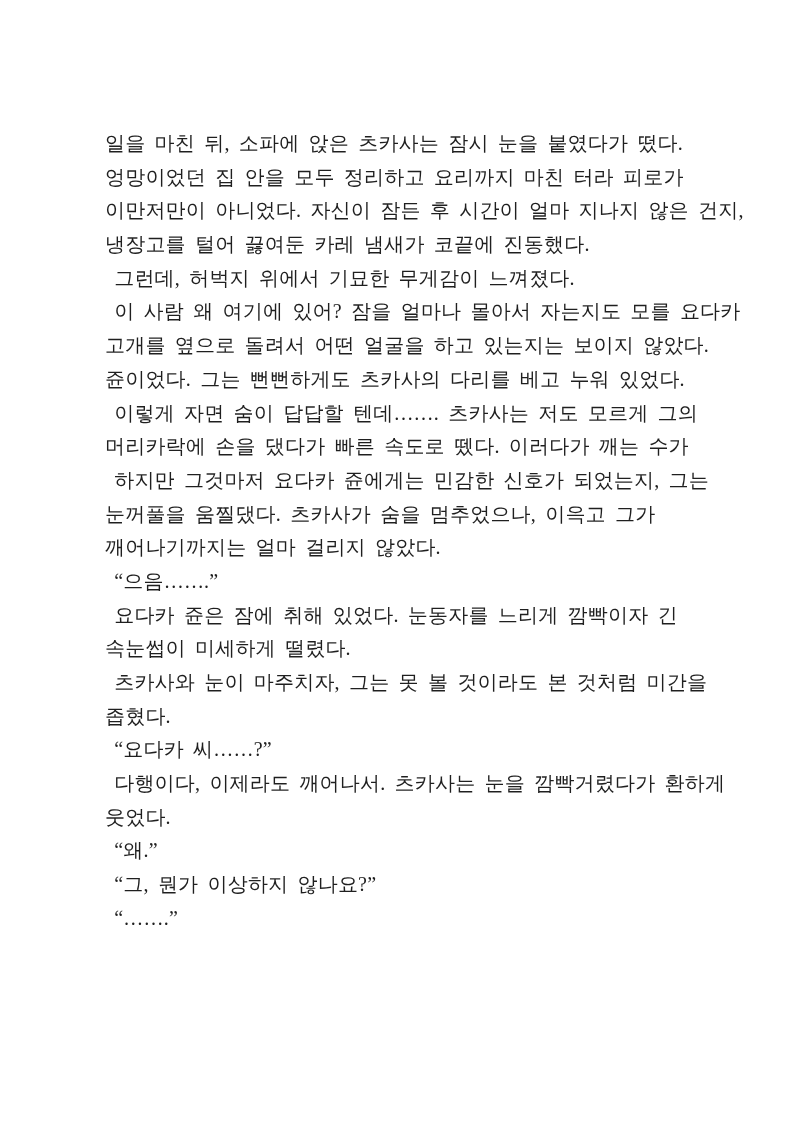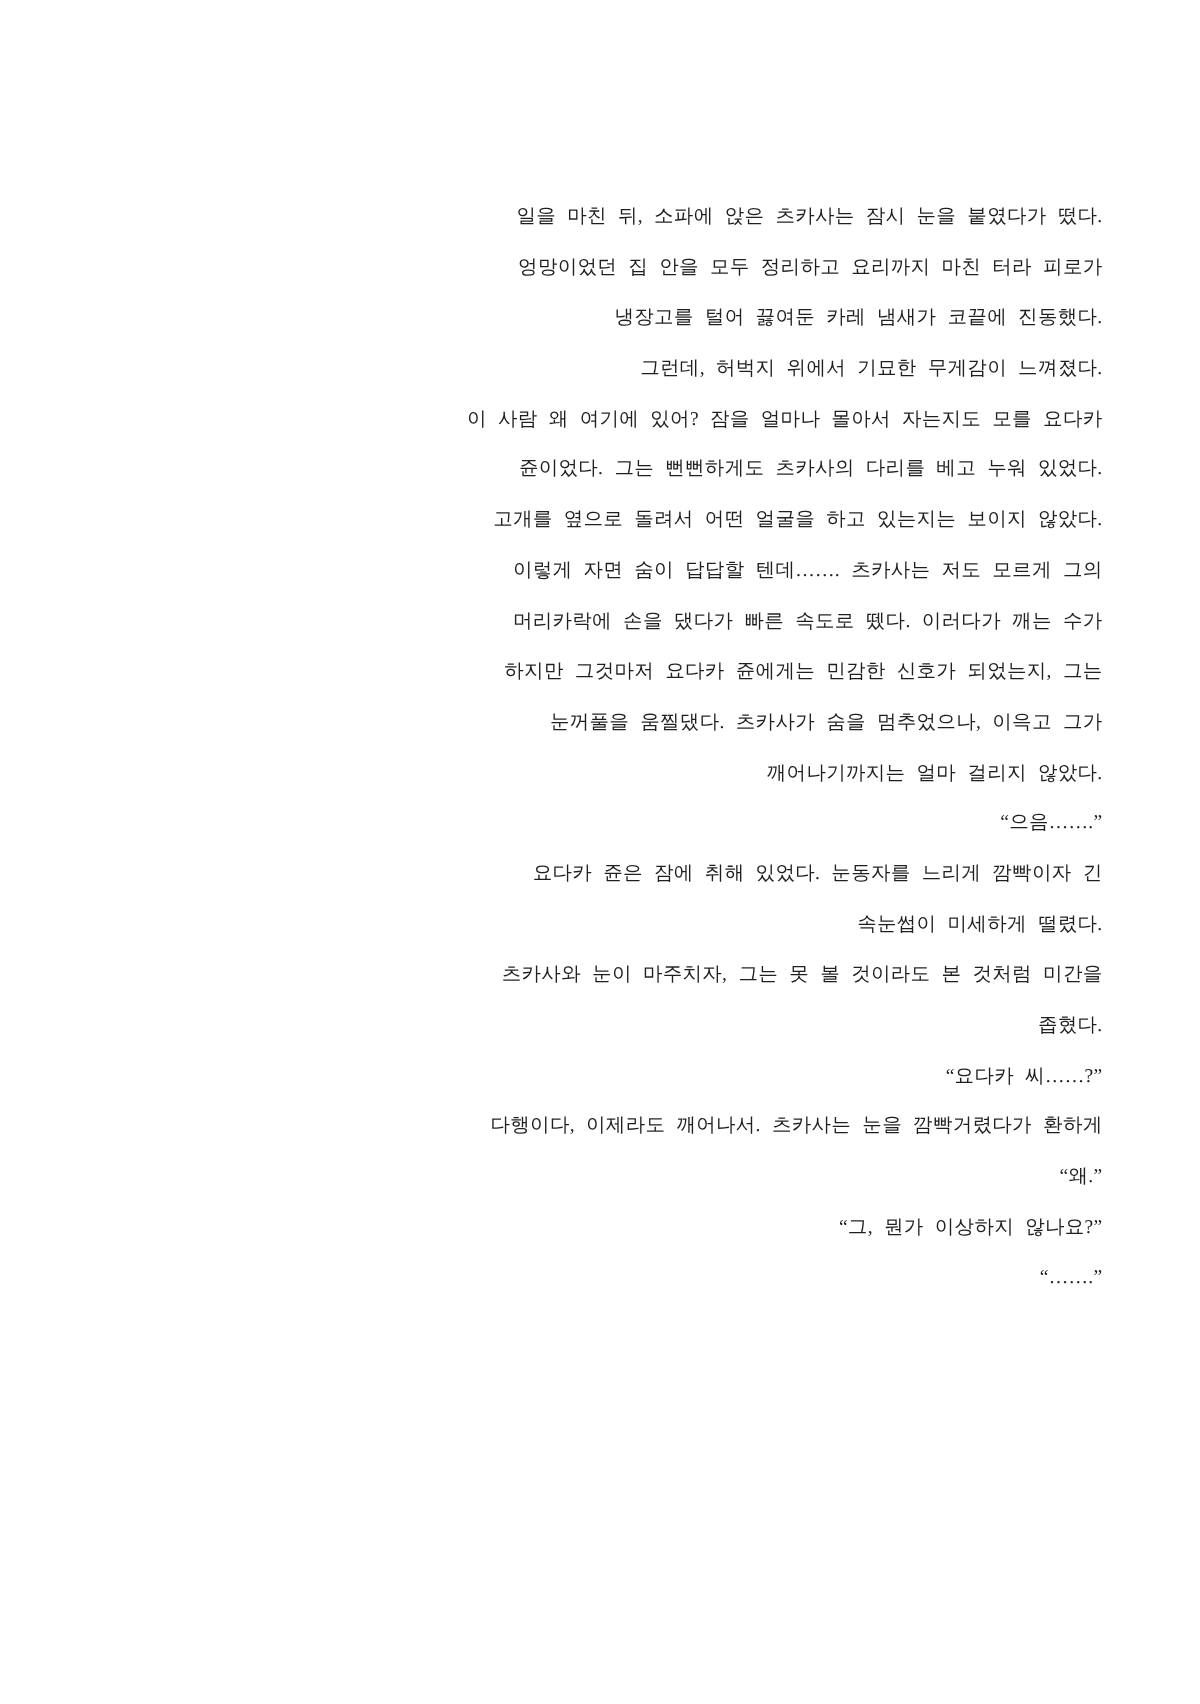--- a/index.html
+++ b/index.html
@@ -21,54 +21,55 @@
     width: 800px;
     height: 1136px;
     background: #ffffff;
   }
   .text-block {
     position: absolute;
     left: 105px;
     top: 127px;
     width: 630px;
     color: #1f1f1f;
-    font-size: 13px;
+    font-size: 20px;
     line-height: 33.7px;
     letter-spacing: 0.2px;
     word-spacing: 4px;
     text-rendering: optimizeLegibility;
-    text-align: right;
   }
   .line {
     white-space: pre;       
     height: 33.7px;
     overflow: visible;
   }
 </style>
 </head>
 <body>
 
 <div class="page">
   <div class="text-block">
     <div class="line">일을 마친 뒤, 소파에 앉은 츠카사는 잠시 눈을 붙였다가 떴다.</div>
     <div class="line">엉망이었던 집 안을 모두 정리하고 요리까지 마친 터라 피로가</div>
+    <div class="line">이만저만이 아니었다. 자신이 잠든 후 시간이 얼마 지나지 않은 건지,</div>
     <div class="line">냉장고를 털어 끓여둔 카레 냄새가 코끝에 진동했다.</div>
     <div class="line"> 그런데, 허벅지 위에서 기묘한 무게감이 느껴졌다.</div>
     <div class="line"> 이 사람 왜 여기에 있어? 잠을 얼마나 몰아서 자는지도 모를 요다카</div>
+    <div class="line">고개를 옆으로 돌려서 어떤 얼굴을 하고 있는지는 보이지 않았다.</div>
     <div class="line">쥰이었다. 그는 뻔뻔하게도 츠카사의 다리를 베고 누워 있었다.</div>
-    <div class="line">고개를 옆으로 돌려서 어떤 얼굴을 하고 있는지는 보이지 않았다.</div>
     <div class="line"> 이렇게 자면 숨이 답답할 텐데……. 츠카사는 저도 모르게 그의</div>
     <div class="line">머리카락에 손을 댔다가 빠른 속도로 뗐다. 이러다가 깨는 수가</div>
     <div class="line"> 하지만 그것마저 요다카 쥰에게는 민감한 신호가 되었는지, 그는</div>
     <div class="line">눈꺼풀을 움찔댔다. 츠카사가 숨을 멈추었으나, 이윽고 그가</div>
     <div class="line">깨어나기까지는 얼마 걸리지 않았다.</div>
     <div class="line"> “으음…….”</div>
     <div class="line"> 요다카 쥰은 잠에 취해 있었다. 눈동자를 느리게 깜빡이자 긴</div>
     <div class="line">속눈썹이 미세하게 떨렸다.</div>
     <div class="line"> 츠카사와 눈이 마주치자, 그는 못 볼 것이라도 본 것처럼 미간을</div>
     <div class="line">좁혔다.</div>
     <div class="line"> “요다카 씨……?”</div>
     <div class="line"> 다행이다, 이제라도 깨어나서. 츠카사는 눈을 깜빡거렸다가 환하게</div>
+    <div class="line">웃었다.</div>
     <div class="line"> “왜.”</div>
     <div class="line"> “그, 뭔가 이상하지 않나요?”</div>
     <div class="line"> “…….”</div>
   </div>
 </div>
 
 </body></html>

